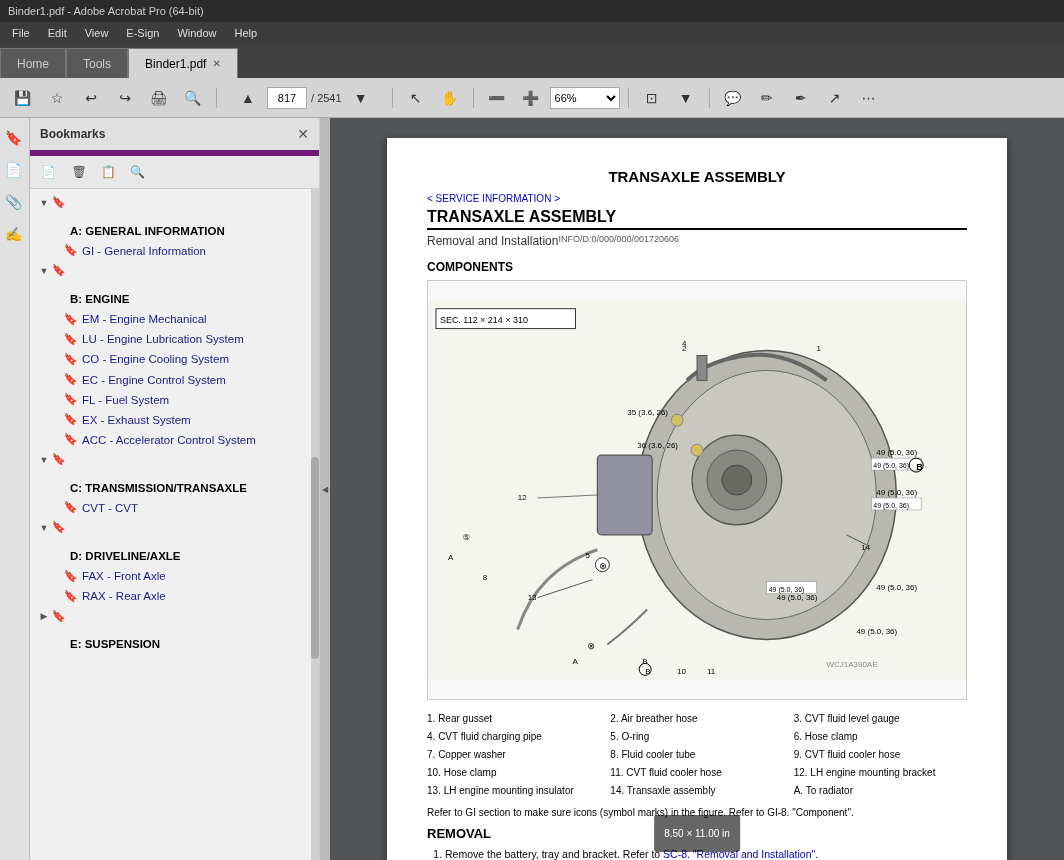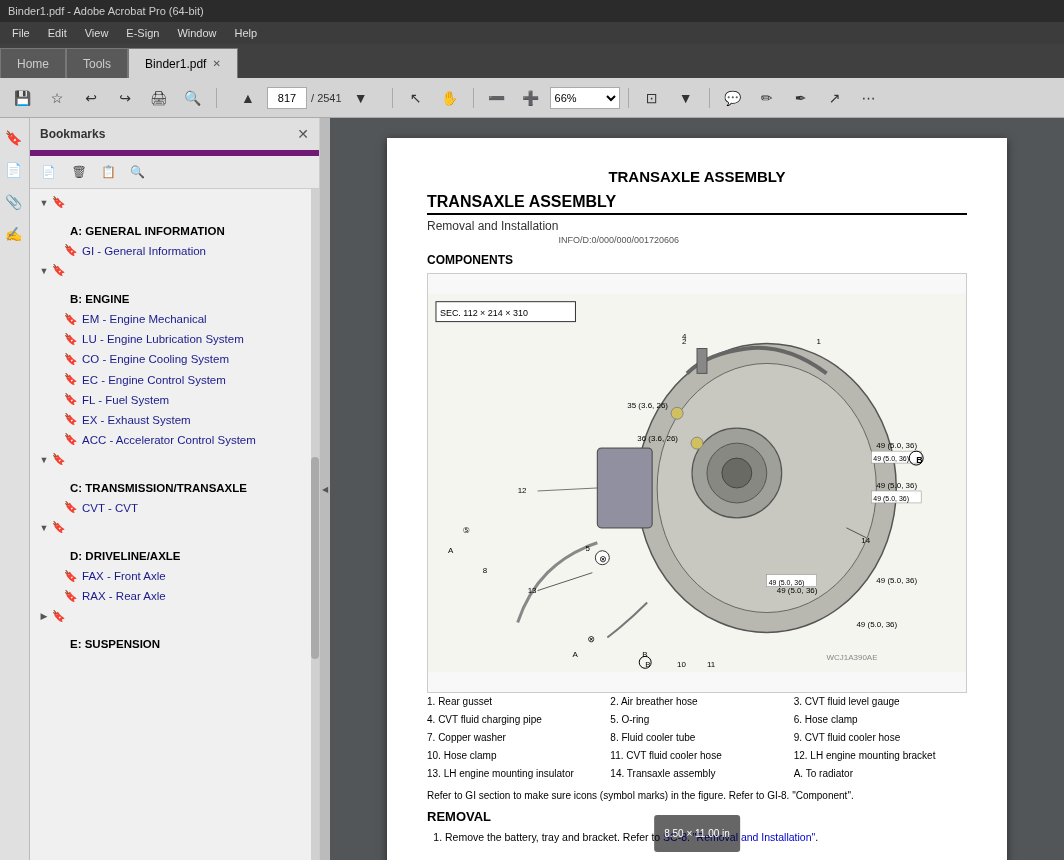--- a/index.html
+++ b/index.html
@@ -301,33 +301,33 @@
     .pdf-subtitle {
       font-size: 12px;
       color: #333;
       margin-bottom: 4px;
     }
     .pdf-info-right {
       position: absolute;
       right: 40px;
       font-size: 9px;
       color: #555;
-      margin-top: 16px;
     }
     .pdf-components {
       font-size: 12px;
       font-weight: bold;
       margin: 8px 0 6px 0;
       color: #000;
     }
     .pdf-diagram {
       width: 100%;
       height: 420px;
       border: 1px solid #ccc;
       background: #f8f8f8;
+      margin-bottom: 10px;
       position: relative;
       overflow: hidden;
     }
     .parts-legend-grid {
       display: grid;
       grid-template-columns: 1fr 1fr 1fr;
       gap: 1px 10px;
       font-size: 10px;
       margin-bottom: 8px;
     }
@@ -562,20 +562,23 @@
   </div>
 
   <div style="width:10px; background:#bbb; display:flex; align-items:center; justify-content:center; cursor:pointer;">
     <span style="font-size:8px; color:#555;">◀</span>
   </div>
 
   <div class="pdf-area">
     <div class="pdf-page">
 
       <div class="pdf-title">TRANSAXLE ASSEMBLY</div>
+      <div class="pdf-breadcrumb">
+        <a>&lt; SERVICE INFORMATION &gt;</a>
+      </div>
       <div class="pdf-section-title">TRANSAXLE ASSEMBLY</div>
       <div style="display:flex; justify-content:flex-start; align-items:flex-start; margin-bottom:6px;">
         <div class="pdf-subtitle">Removal and Installation</div>
         <div class="pdf-info-right" style="position:static; font-size:9px; color:#555;">INFO/D:0/000/000/001720606</div>
       </div>
 
       <div class="pdf-components">COMPONENTS</div>
 
       <div class="pdf-diagram">
         <svg class="diagram-svg" viewBox="0 0 540 380">

